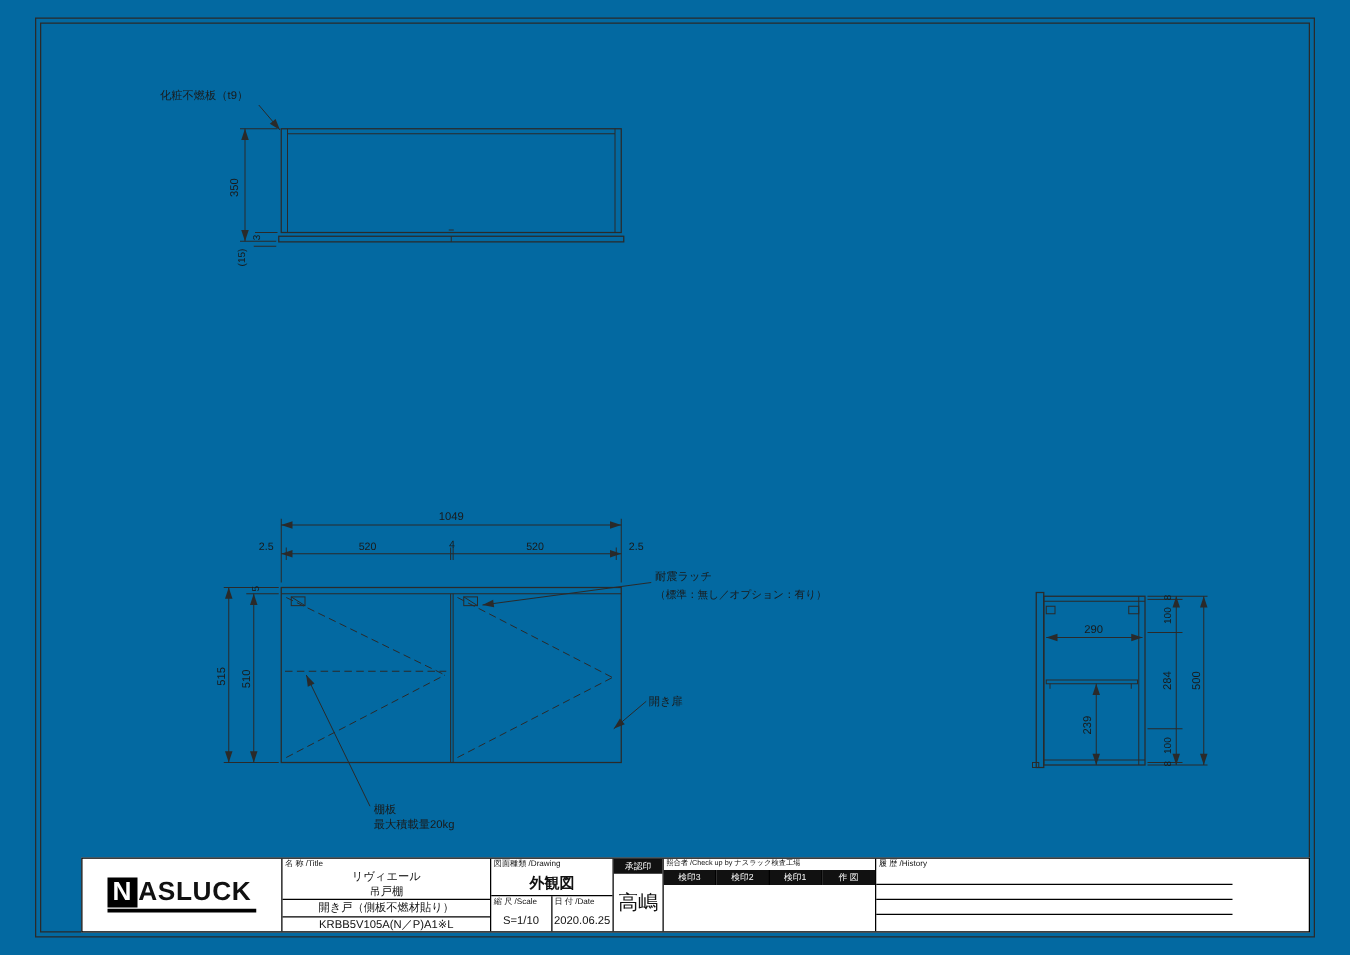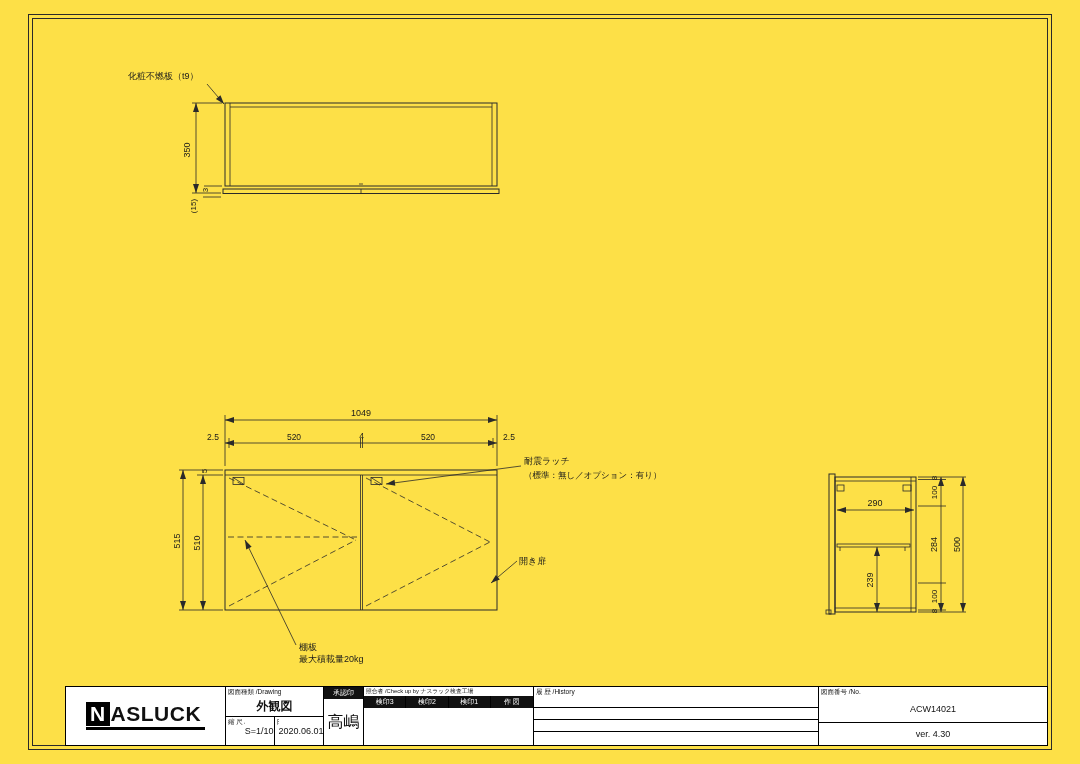--- a/index.html
+++ b/index.html
@@ -1,18 +1,18 @@
 <!DOCTYPE html>
 <html><head>
 <meta charset="utf-8">
 <style>
   * { margin:0; padding:0; box-sizing:border-box; }
   html,body { width:1080px; height:764px; background:#ffffff; overflow:hidden;
     font-family:"Liberation Sans","DejaVu Sans",sans-serif; color:#111; }
-  .page { position:relative; width:1080px; height:764px; background:#fde047; }
+  .page { position:relative; width:1080px; height:764px; background:#0369a1; }
   svg { position:absolute; left:0; top:0; }
   svg text { font-family:"Liberation Sans","DejaVu Sans",sans-serif; fill:#1a1a1a; font-size:9px; }
   .ln   { fill:none; stroke:#2a2a2a; stroke-width:1; }
   .thin { fill:none; stroke:#2a2a2a; stroke-width:0.8; }
   .dim  { fill:none; stroke:#2a2a2a; stroke-width:0.8; }
   .dash { fill:none; stroke:#2a2a2a; stroke-width:0.8; stroke-dasharray:6 3.5; }
   .fs8  { font-size:8px; }
   .fs85 { font-size:8.5px; }
 
   
@@ -34,21 +34,21 @@
   .logo-n { background:#000; color:#fff; padding:0 4px; margin-right:1px; }
 
   .name-col { width:167px; text-align:center; }
   .nm { font-size:9px; line-height:1.15; white-space:nowrap; overflow:hidden; }
   .nm1 { height:12px; } .nm2 { height:11px; }
   .nm3 { height:14px; display:flex; align-items:center; justify-content:center; }
   .nm4 { flex:1; display:flex; align-items:center; justify-content:center; }
 
   .draw-col { width:98px;justify-content:space-between; }
   .draw-type { height:20px; font-size:12px; font-weight:bold; }
-  .subcell { width:50%; display:flex; flex-direction:row; }
+  .subcell { width:50%; display:flex; flex-direction:column; }
   .subval { flex:1; font-size:9px; }
 
   .appr-col { width:40px; }
   .appr-hdr { height:12px; font-size:7px; }
   .appr-val { flex:1; font-size:16px; }
 
   .check-col { width:170px; }
   .check-hdr { font-size:5.8px; }
   .chk-sub { height:12px; }
   .chk-sub > div, .chk-val > div { width:25%; }
@@ -216,32 +216,39 @@
 
 <div class="titleblock">
 
   <div class="col logo-cell c">
     <div class="logo">
       <span class="logo-n">N</span>
       <span>ASLUCK</span>
     </div>
   </div>
 
+  <div class="col name-col">
+    <div class="hdr" style="text-align:left">名 称 /Title</div>
+    <div class="nm nm1">リヴィエール</div>
+    <div class="nm nm2">吊戸棚</div>
+    <div class="nm nm3 bt">開き戸（側板不燃材貼り）</div>
+    <div class="nm nm4 bt">KRBB5V105A(N／P)A1※L</div>
+  </div>
 
   <div class="col draw-col">
     <div class="hdr">図面種類 /Drawing</div>
     <div class="c draw-type">外観図</div>
     <div class="row grow bt">
       <div class="subcell br">
         <div class="hdr">縮 尺 /Scale</div>
         <div class="c subval">S=1/10</div>
       </div>
       <div class="subcell">
         <div class="hdr">日 付 /Date</div>
-        <div class="c subval">2020.06.01</div>
+        <div class="c subval">2020.06.25</div>
       </div>
     </div>
   </div>
 
   <div class="col appr-col">
     <div class="c appr-hdr dark">承認印</div>
     <div class="c appr-val">高嶋</div>
   </div>
 
   <div class="col check-col">
@@ -255,20 +262,15 @@
   </div>
 
   <div class="col hist-col">
     <div class="hdr">履 歴 /History</div>
     <div class="hist-row"></div>
     <div class="hist-row"></div>
     <div class="hist-row"></div>
     <div class="hist-row last"></div>
   </div>
 
-  <div class="col num-col">
-    <div class="hdr">図面番号 /No.</div>
-    <div class="c num-val">ACW14021</div>
-    <div class="c num-ver bt">ver. 4.30</div>
-  </div>
 
 </div>
 </div>
 
 </body></html>

